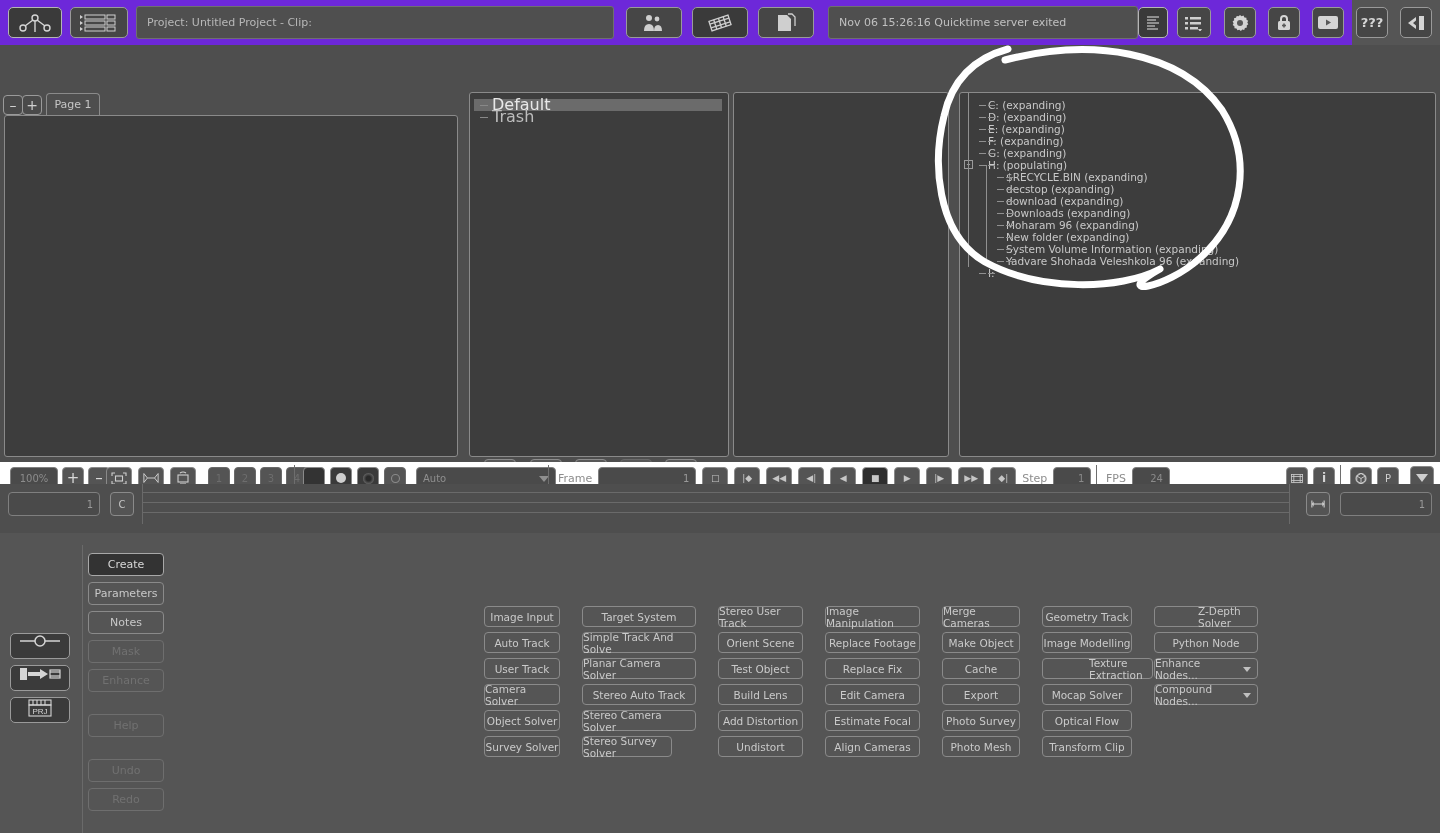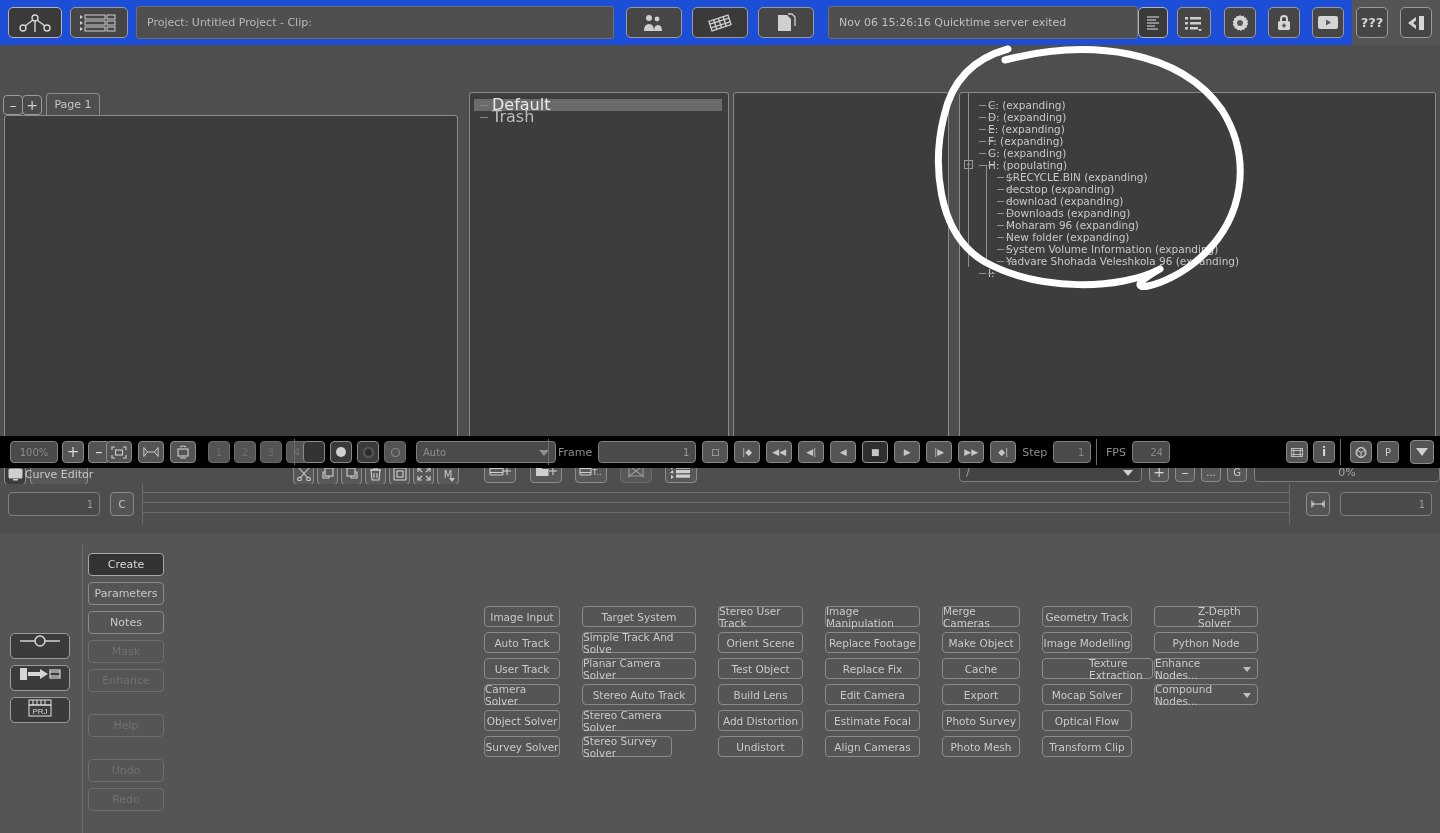--- a/index.html
+++ b/index.html
@@ -31,21 +31,21 @@
     color: #a5a5a5;
     font-size: 11px;
     display: flex; align-items: center;
     padding: 0 6px;
   }
   .lbl { color: #9d9d9d; font-size: 11px; }
 
   
   #topbar {
     position: absolute; left: 0; top: 0; width: 1352px; height: 45px;
-    background: #1d4ed8;
+    background: #6d28d9;
   }
   .tb-icon {
     position: absolute; top: 7px; height: 31px;
     border: 1px solid #9a9a9a; border-radius: 5px;
     background: #464646;
     display: flex; align-items: center; justify-content: center;
     cursor: pointer;
   }
   .tb-icon.sel { background: #3a3a3a; border-color: #b5b5b5; }
   #projfield {
@@ -116,21 +116,21 @@
   }
 
   
   #curverow { position:absolute; left:0; top:417px; width:460px; height:26px; }
   #binbtnrow { position:absolute; left:469px; top:412px; width:260px; height:30px; }
 
   
   #pathrow { position:absolute; left:959px; top:417px; width:481px; height:20px; }
 
   
-  #ctrlbar { position:absolute; left:0; top:436px; width:1440px; height:32px; background:#000000;padding-left:37px; }
+  #ctrlbar { position:absolute; left:0; top:462px; width:1440px; height:32px; background:#ffffff;padding-left:37px; }
   .grp { position:absolute; top:0; height:32px; display:flex; align-items:center; gap:4px; }
   .sep { position:absolute; top:3px; width:1px; height:26px; background:#6e6e6e; }
   .cbtn {
     height:22px; min-width:22px; border:1px solid #8a8a8a; border-radius:4px;
     background:#545454; color:#c6c6c6; font-size:10px;
     display:flex;align-items:center;justify-content:center; cursor:pointer; padding:0 4px;
   }
   .cbtn.dis { color:#6d6d6d; border-color:#6a6a6a; }
   .cbtn.on { background:#2e2e2e; border-color:#9a9a9a; }
   .cfield { height:22px; border:1px solid #7f7f7f; border-radius:4px; background:#4a4a4a;

